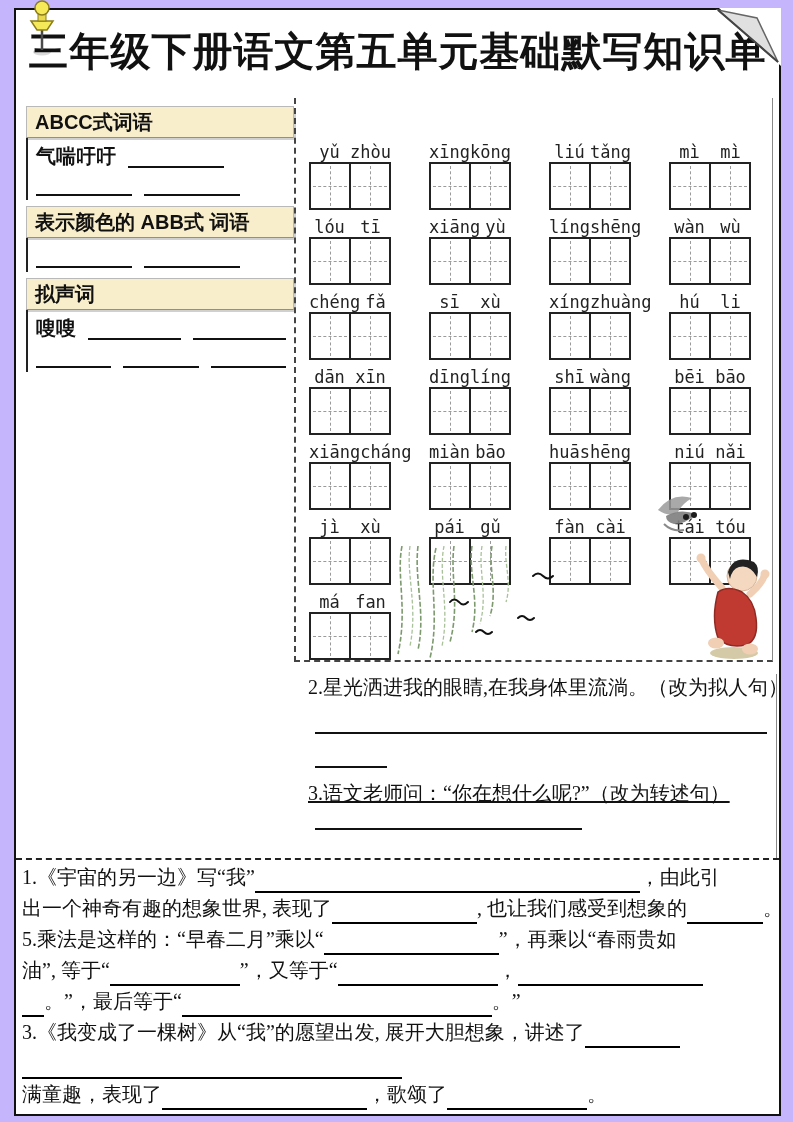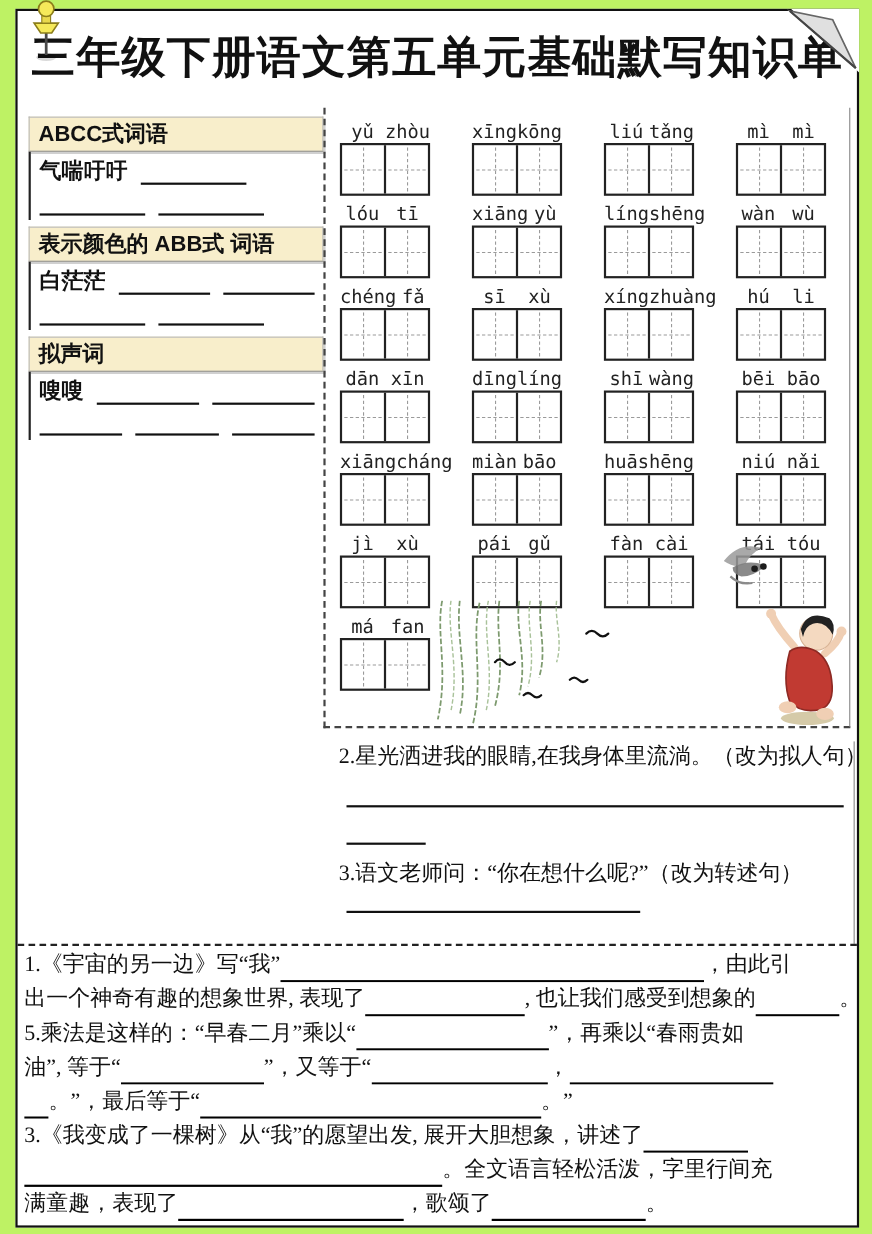--- a/index.html
+++ b/index.html
@@ -1,16 +1,16 @@
 <!DOCTYPE html>
 <html style="--section_header_bg: #f8eecb; --paper_border: #111111; --baby_red: #c13a32; --willow_green: #7d9a6e; --pushpin_yellow: #f5e95a;"><head>
 <meta charset="utf-8">
 <style>
   html,body{margin:0;padding:0;background:#fff;}
-  .page{position:relative;width:793px;height:1122px;background:#bef264;overflow:hidden;
+  .page{position:relative;width:793px;height:1122px;background:#c4b5fd;overflow:hidden;
         font-family:"Liberation Serif","DejaVu Serif",serif;color:#111;}
   .paper{position:absolute;left:14px;top:8px;width:763px;height:1104px;
          border:2px solid var(--paper_border,#111);background:#fff;}
   
   .title{margin:14px 6px 0;text-align:center;font-size:40px;font-weight:bold;
          font-family:"Liberation Sans","DejaVu Sans",sans-serif;letter-spacing:1px;white-space:nowrap;}
   
   .left-col{position:absolute;left:10px;top:90px;width:268px;}
   .section-header{background:var(--section_header_bg,#f8eecb);border:1px solid #b9b9b9;
          border-bottom-color:#8f8f8f;box-shadow:2px 2px 0 rgba(120,120,120,.35);
@@ -21,21 +21,21 @@
   .word{font-size:20px;line-height:24px;white-space:nowrap;font-weight:bold;}
   .blank{flex:1;max-width:96px;border-bottom:2px solid #111;height:22px;}
   .ans-lines{margin-top:12px;}
   .ans-line{height:27px;border-bottom:2px solid #111;margin:0 12px 0 10px;}
   .para{font-size:21px;line-height:28px;padding:2px 4px 0 6px;}
   
   .grid-panel{position:absolute;left:278px;top:88px;width:476px;height:562px;
       border-left:2px dashed #444;border-bottom:2px dashed #444;border-right:1px solid #888;}
   .pinyin-grid{display:grid;grid-template-columns:repeat(4,82px);column-gap:38px;
       grid-auto-rows:75px;padding:6px 0 0 13px;}
-  .word-cell{width:82px;}
+  .word-cell{width:82px;margin-top:32px;}
   .pinyin{display:flex;height:26px;align-items:flex-end;font-size:17px;
       font-family:"DejaVu Sans Mono",monospace;color:#222;}
   .pinyin span{flex:1;text-align:center;white-space:nowrap;}
   .boxpair{display:flex;border:2px solid #222;height:44px;background:#fff;}
   .box{flex:1;position:relative;}
   .box + .box{border-left:2px solid #222;}
   .box::before{content:'';position:absolute;left:50%;top:2px;bottom:2px;border-left:1px dashed #9a9a9a;}
   .box::after{content:'';position:absolute;top:50%;left:2px;right:2px;border-top:1px dashed #9a9a9a;}
   .deco{position:absolute;}
   
@@ -69,25 +69,20 @@
             <div class="word-row">
               <span class="blank"></span>
               <span class="blank"></span>
             </div>
           </div>
         </div>
         <div class="section">
           <div class="section-header">表示颜色的 ABB式 词语</div>
           <div class="section-body">
             <div class="word-row">
-              <span class="word">白茫茫</span>
-              <span class="blank"></span>
-              <span class="blank"></span>
-            </div>
-            <div class="word-row">
               <span class="blank"></span>
               <span class="blank"></span>
             </div>
           </div>
         </div>
         <div class="section">
           <div class="section-header">拟声词</div>
           <div class="section-body">
             <div class="word-row">
               <span class="word">嗖嗖</span>
@@ -397,36 +392,36 @@
         <circle cx="50" cy="26" r="15" fill="#f4d9c0" stroke="#d8b394" stroke-width="1"></circle>
         <path d="M36,22 Q42,4 62,12 Q68,17 65,27 Q58,14 47,17 Q40,19 38,29 Z" fill="#222"></path>
         <path d="M26,42 Q19,68 26,88 Q36,99 54,95 Q67,90 64,68 Q62,50 50,42 Q36,35 26,42 Z" fill="#c13a32" stroke="#8e2a24" stroke-width="1.5"></path>
         <ellipse cx="24" cy="93" rx="8" ry="5.5" fill="#f0cfb4"></ellipse>
         <ellipse cx="58" cy="99" rx="8" ry="5.5" fill="#f0cfb4"></ellipse>
       </svg>
     </div>
 
     <div class="sentence-block" id="sentence-block">
       <div class="s-text" style="top:0;">2.星光洒进我的眼睛,在我身体里流淌。（改为拟人句）</div>
-      <div class="s-text" style="top:106px;">3.语文老师问：“你在想什么呢?”（改为转述句）</div>
+      <div class="s-text" style="top:106px;text-decoration:underline;">3.语文老师问：“你在想什么呢?”（改为转述句）</div>
     <div class="s-line" style="left: 15px; top: 58px; width: 452px;"></div>
         <div class="s-line" style="left: 15px; top: 92px; width: 72px;"></div>
         <div class="s-line" style="left: 15px; top: 154px; width: 267px;"></div>
       </div>
 
     <div class="divider"></div>
 
     <div class="bottom" id="bottom">
         <div class="b-line"><span class="bt">1.《宇宙的另一边》写“我”</span><span class="bb" style="width: 385px;"></span><span class="bt">，由此引</span></div>
         <div class="b-line"><span class="bt">出一个神奇有趣的想象世界, 表现了</span><span class="bb" style="width: 145px;"></span><span class="bt">, 也让我们感受到想象的</span><span class="bb" style="width: 76px;"></span><span class="bt">。</span></div>
         <div class="b-line"><span class="bt">5.乘法是这样的：“早春二月”乘以“</span><span class="bb" style="width: 175px;"></span><span class="bt">”，再乘以“春雨贵如</span></div>
         <div class="b-line"><span class="bt">油”, 等于“</span><span class="bb" style="width: 130px;"></span><span class="bt">”，又等于“</span><span class="bb" style="width: 160px;"></span><span class="bt">，</span><span class="bb" style="width: 185px;"></span></div>
         <div class="b-line"><span class="bb" style="width: 22px;"></span><span class="bt">。”，最后等于“</span><span class="bb" style="width: 310px;"></span><span class="bt">。”</span></div>
         <div class="b-line"><span class="bt">3.《我变成了一棵树》从“我”的愿望出发, 展开大胆想象，讲述了</span><span class="bb" style="width: 95px;"></span></div>
-        <div class="b-line"><span class="bb" style="width: 380px;"></span><span class="bt">。全文语言轻松活泼，字里行间充</span></div>
+        <div class="b-line"><span class="bb" style="width: 380px;"></span></div>
         <div class="b-line"><span class="bt">满童趣，表现了</span><span class="bb" style="width: 205px;"></span><span class="bt">，歌颂了</span><span class="bb" style="width: 140px;"></span><span class="bt">。</span></div>
       </div>
 
     <svg class="deco" style="right:-2px;top:-2px;" width="66" height="60" viewBox="0 0 66 60">
       <polygon points="4,0 66,0 66,58" fill="#ffffff"></polygon>
       <polygon points="3,2 63,54 42,10" fill="#e0e0e0" stroke="#666" stroke-width="1.5"></polygon>
       <line x1="3" y1="2" x2="63" y2="54" stroke="#444" stroke-width="2"></line>
     </svg>
 
     <svg class="deco" style="left:8px;top:-10px;" width="36" height="58" viewBox="0 0 36 58">

